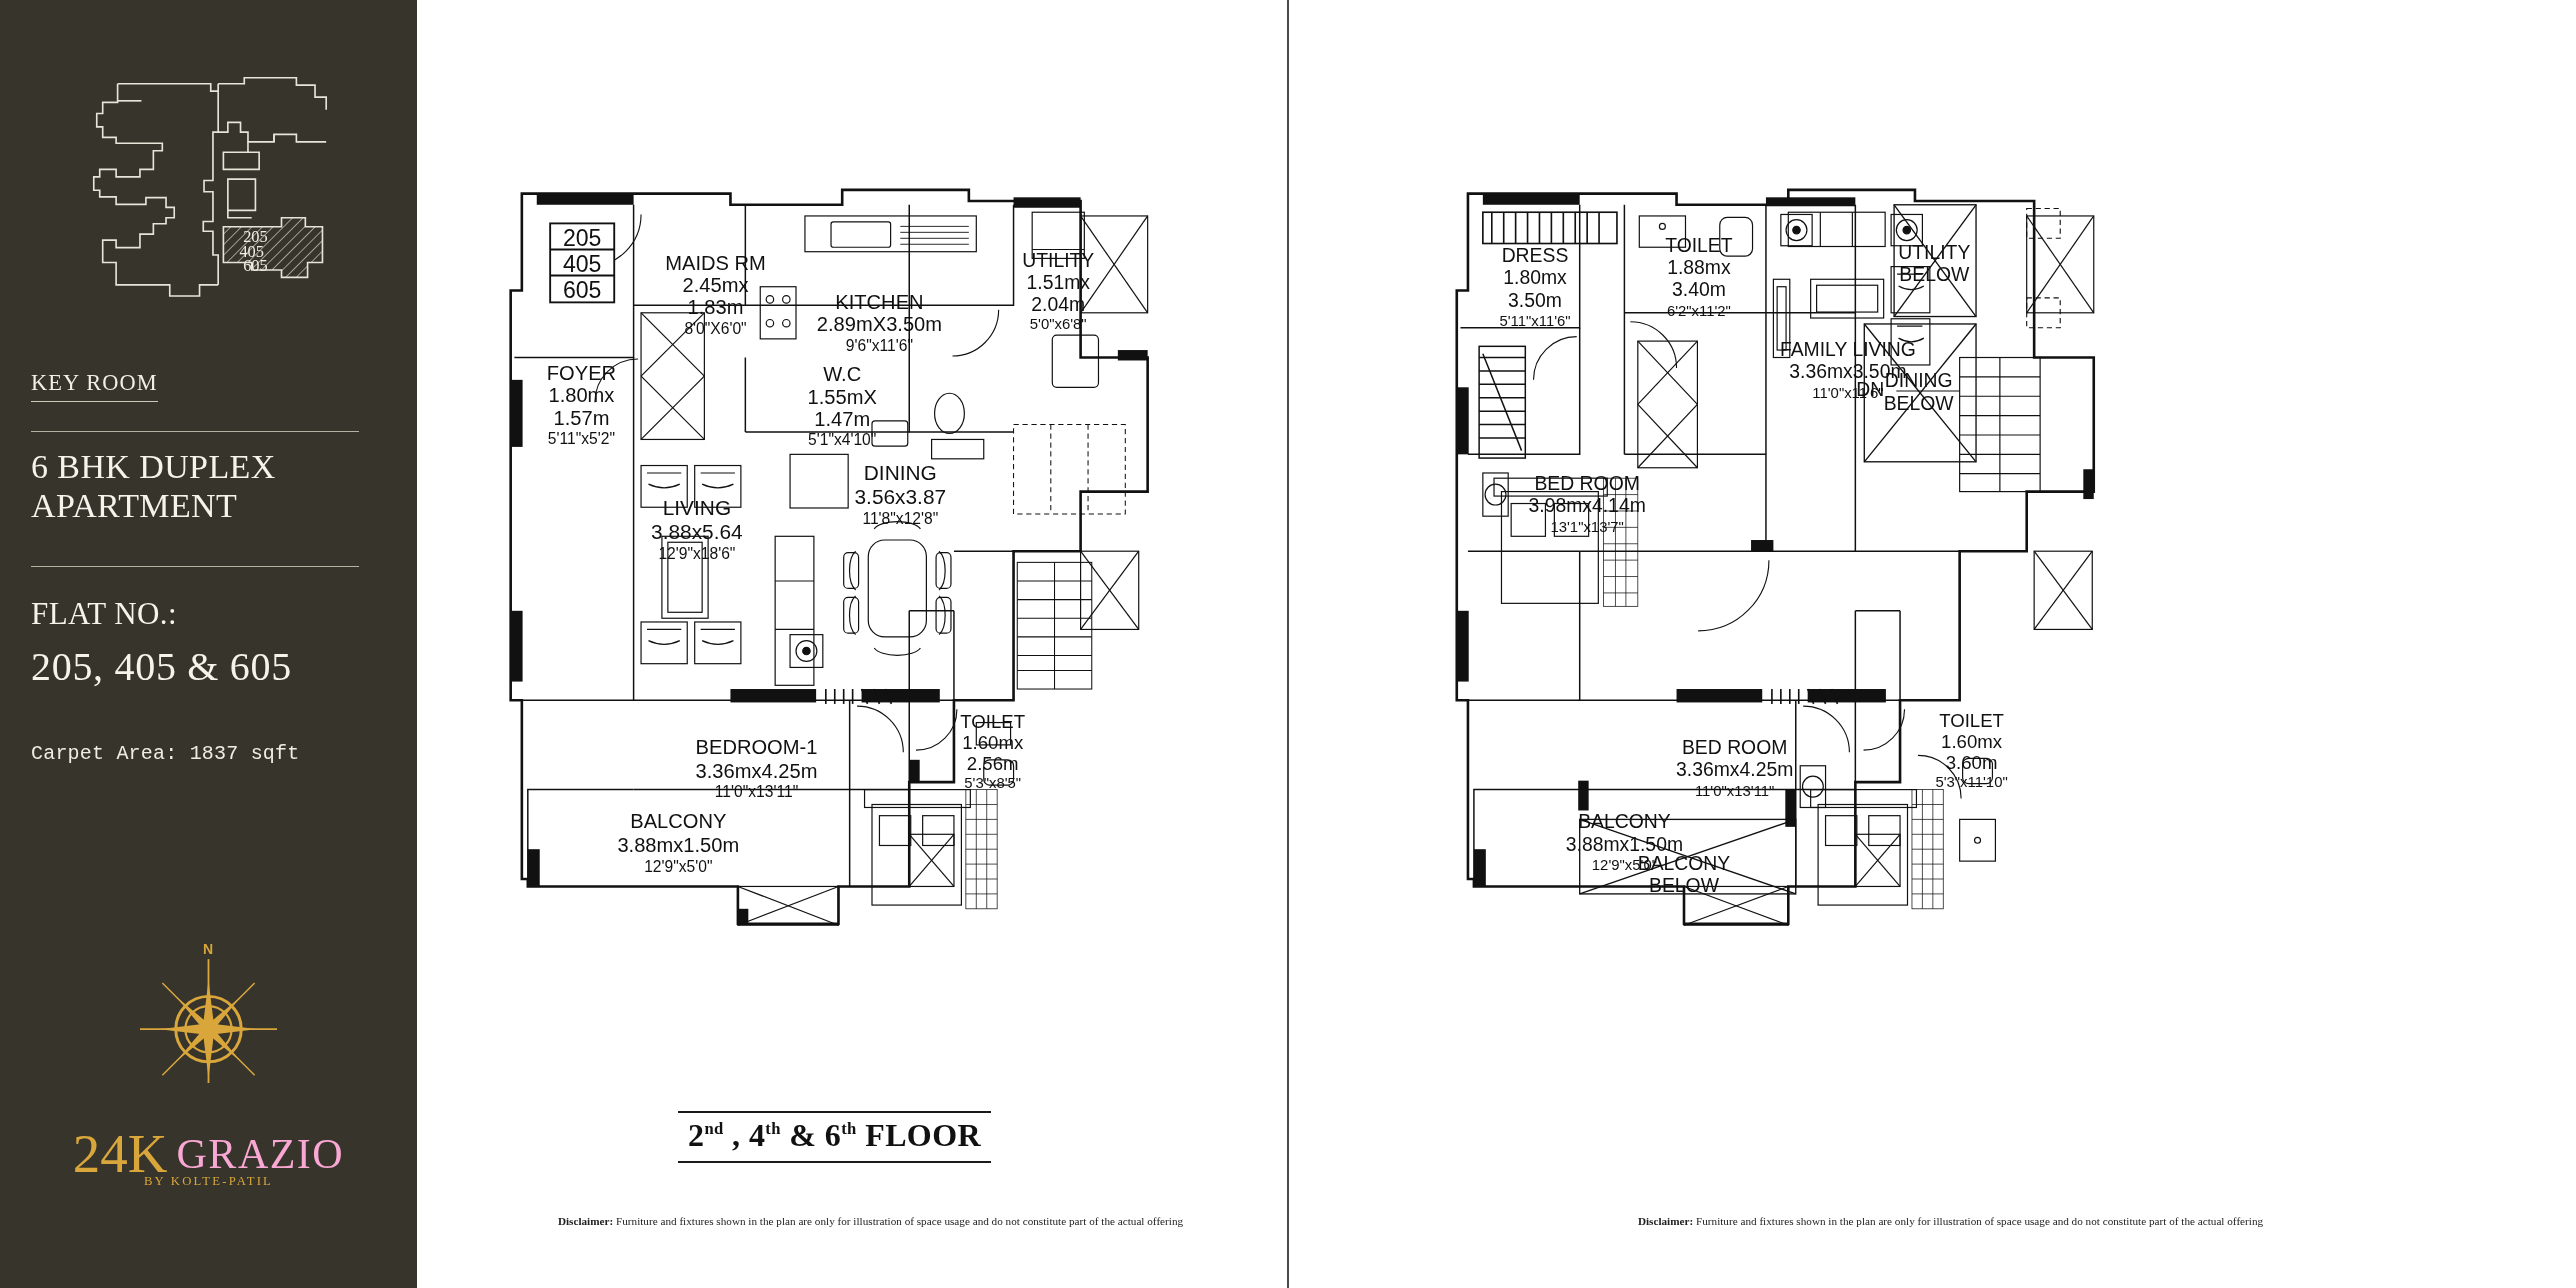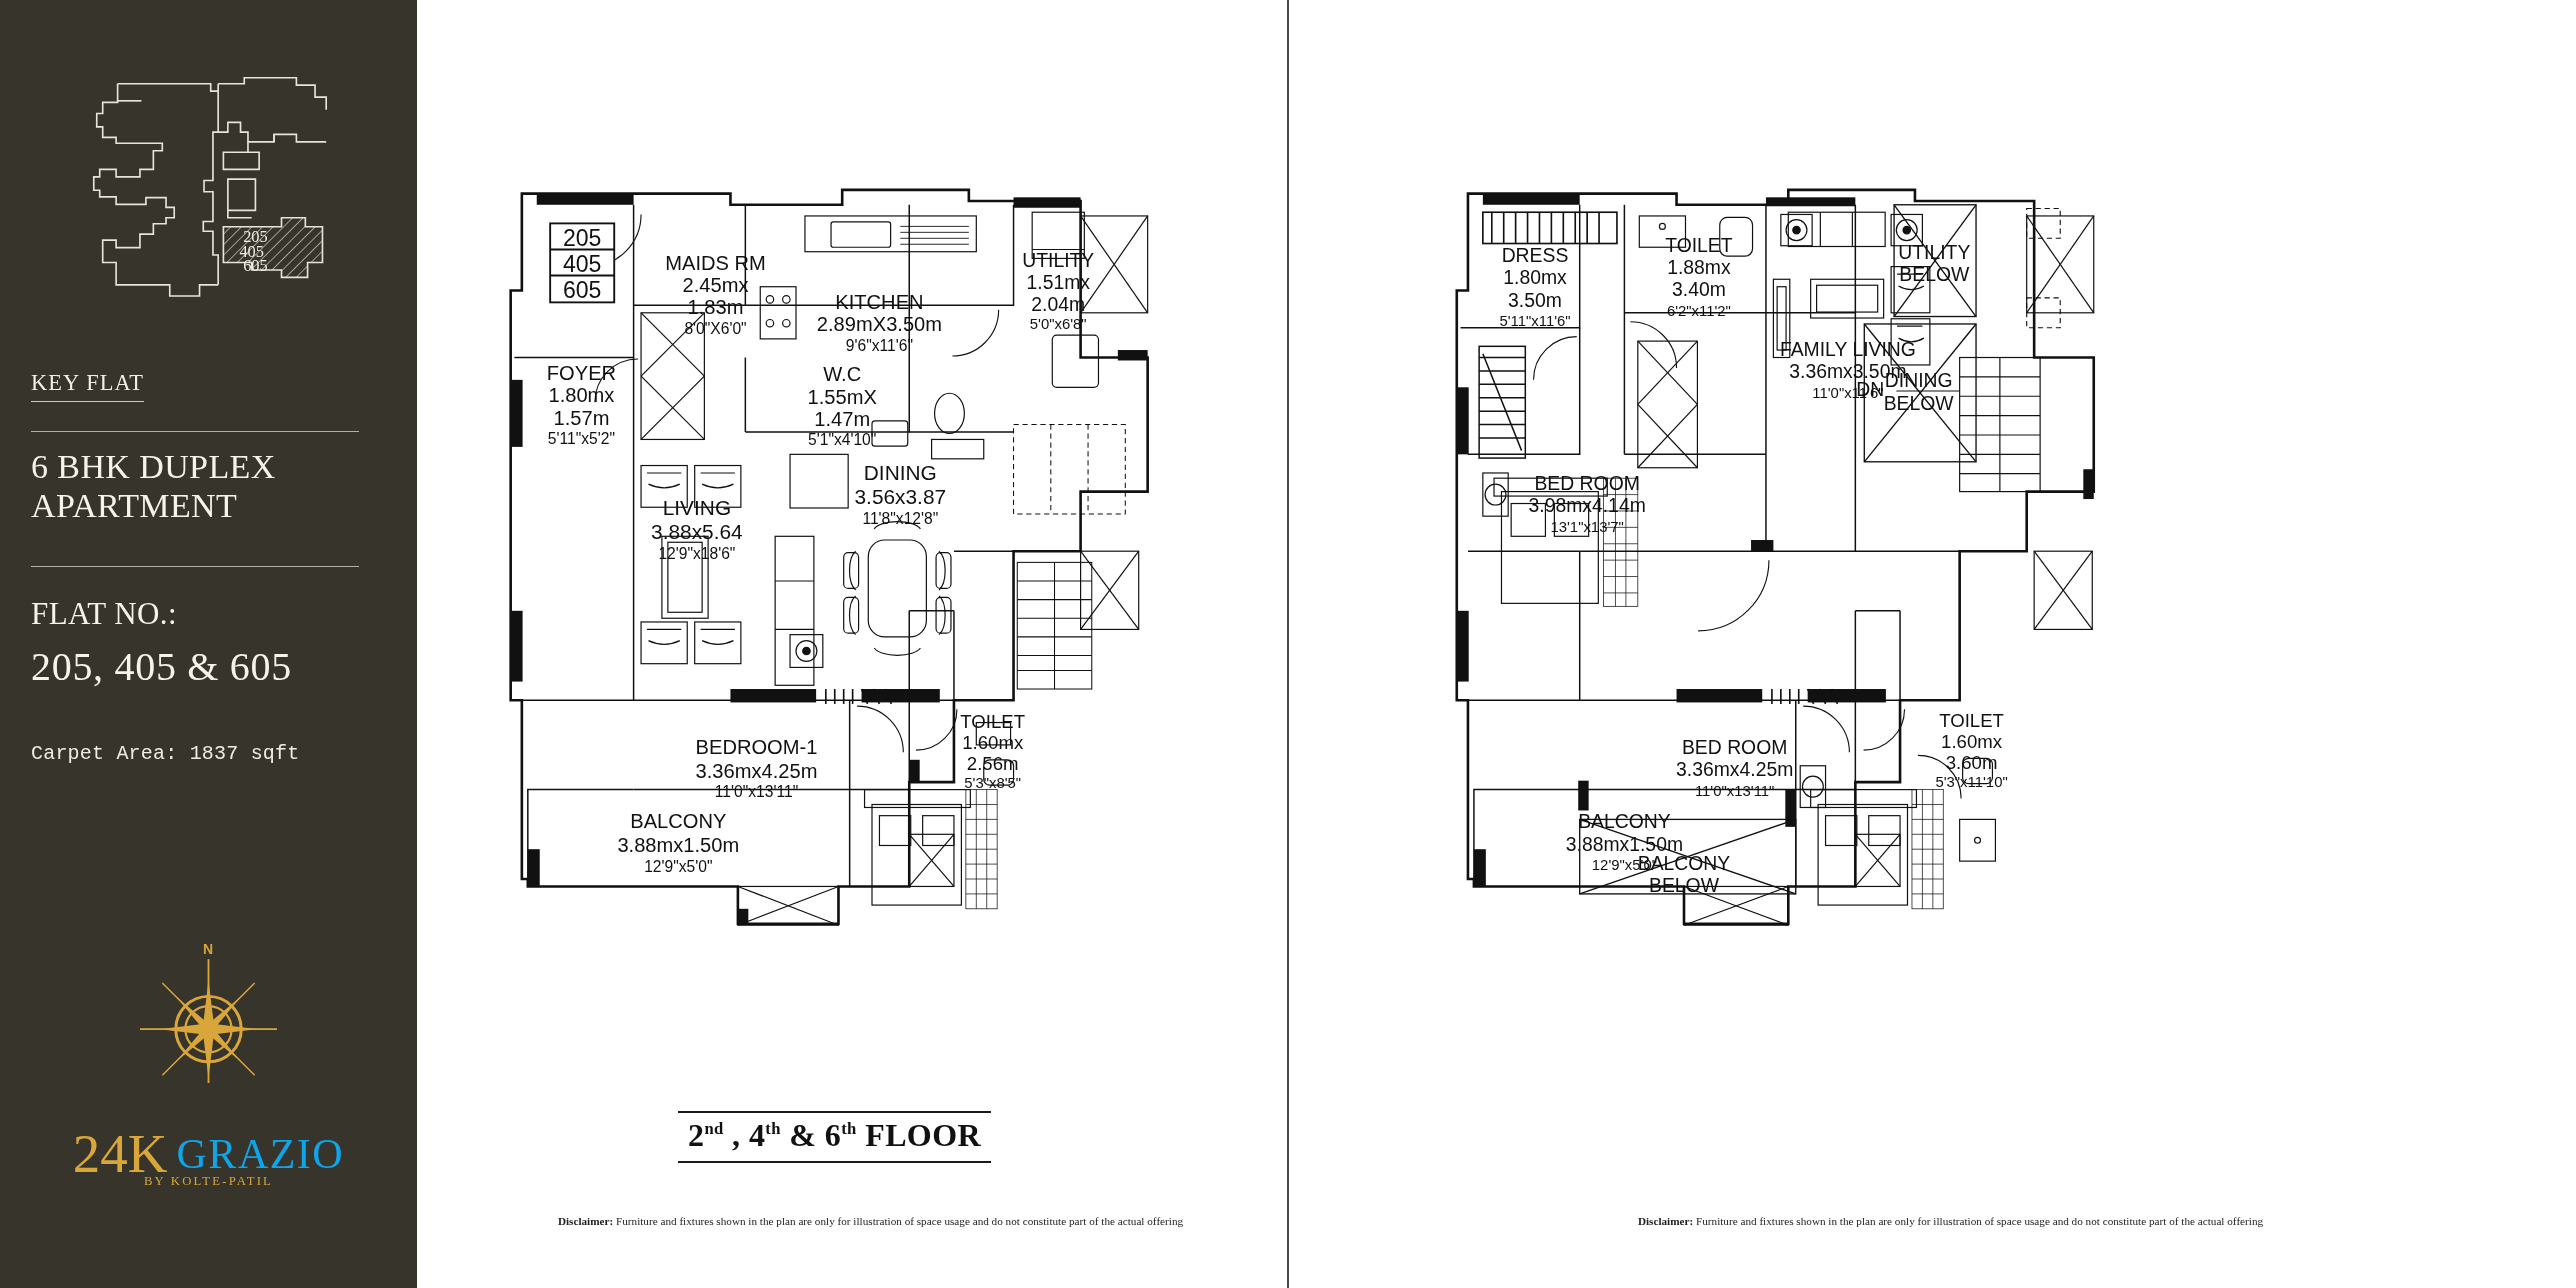--- a/index.html
+++ b/index.html
@@ -57,21 +57,21 @@
   }
   
   #logo{ position:absolute; left:0; top:1126px; width:417px; text-align:center; }
   #logo-line1{ font-family:"Liberation Serif", serif; font-size:0; line-height:1; }
   .logo-24k{
     font-family:"Liberation Serif", serif;
     font-size:55px; color:#d9a63c; letter-spacing:0px; vertical-align:middle;
   }
   .logo-grazio{
     font-family:"Liberation Serif", serif;
-    font-size:42px; color:#0ea5e9; letter-spacing:1.5px; vertical-align:middle;
+    font-size:42px; color:#f9a8d4; letter-spacing:1.5px; vertical-align:middle;
     margin-left:9px;
   }
   #logo-by{
     font-family:"Liberation Serif", serif; font-size:12.7px;
     color:#d9a63c; letter-spacing:2.2px; margin-top:-7.5px;
   }
   
   .panel{ position:absolute; top:0; height:1288px; background:#ffffff; }
   #panel-left{ left:417px; width:871px; }
   #panel-right{ left:1289px; width:1107px; }
@@ -124,21 +124,21 @@
       <path d="M330 138 L330 128"></path>
     </g>
     <g>
       <path d="M262 252 L340 252 L340 240 L372 240 L372 252 L395 252 L395 300 L375 300 L375 320 L340 320 L340 310 L300 310 L300 300 L262 300 Z" fill="url(#hatch)" stroke="#e8e4d8" stroke-width="2.2"></path>
       <text x="305" y="272" fill="#f2efe6" font-family="Liberation Serif, serif" font-size="22" text-anchor="middle">205</text>
       <text x="300" y="292" fill="#f2efe6" font-family="Liberation Serif, serif" font-size="22" text-anchor="middle">405</text>
       <text x="305" y="312" fill="#f2efe6" font-family="Liberation Serif, serif" font-size="22" text-anchor="middle">605</text>
     </g>
   </svg>
 
-  <div id="keyplan-label">KEY FLAT</div>
+  <div id="keyplan-label">KEY ROOM</div>
 
   <div class="hr-line" id="hr1"></div>
   <div id="title-main">6 BHK DUPLEX APARTMENT</div>
   <div class="hr-line" id="hr2"></div>
 
   <div id="flat-no-label">FLAT NO.:</div>
   <div id="flat-no-value">205, 405 &amp; 605</div>
   <div id="carpet-area">Carpet Area: 1837 sqft</div>
 
   <div id="compass">

